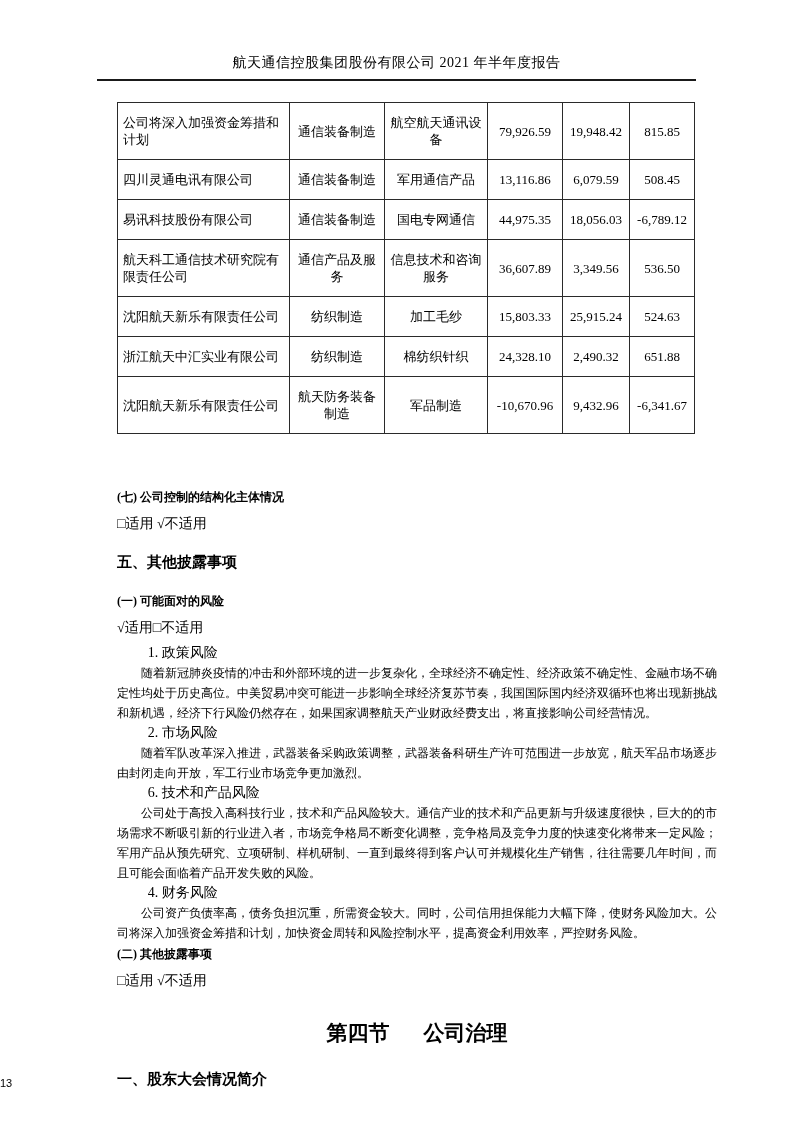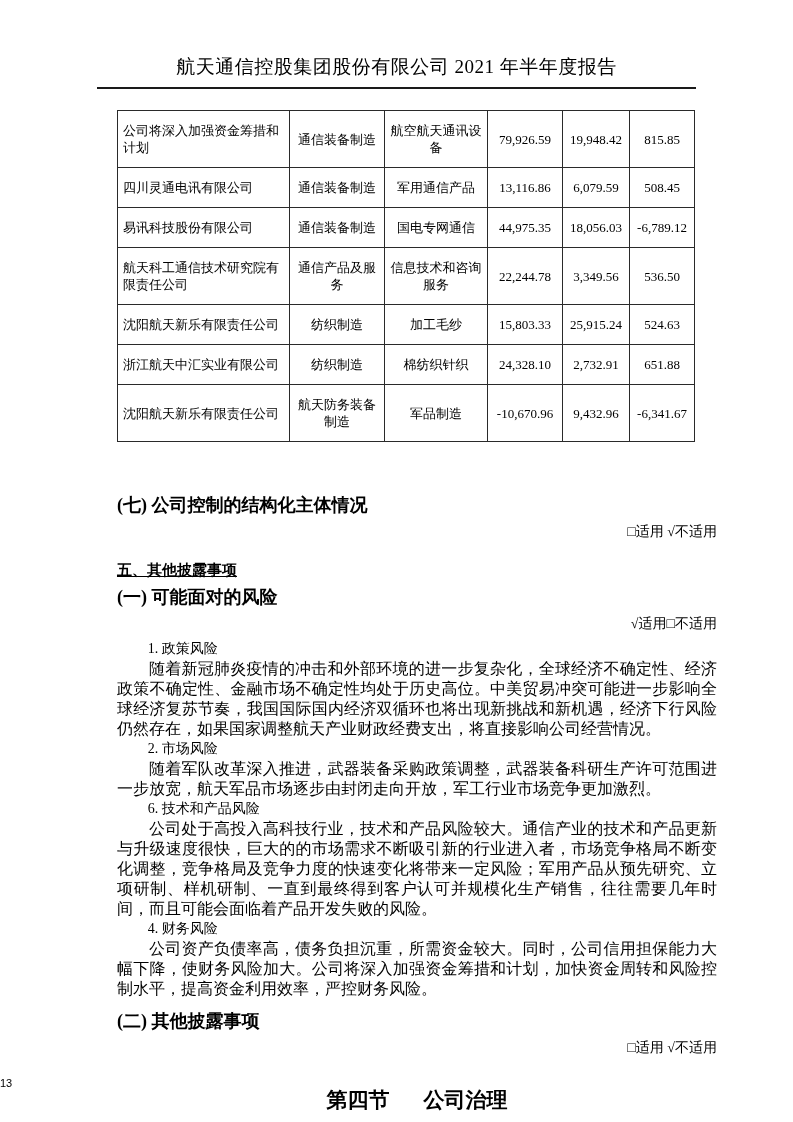--- a/index.html
+++ b/index.html
@@ -6,21 +6,21 @@
   body {
     width: 793px; height: 1122px;
     font-family: "Liberation Serif", serif;
     color: #000000;
     position: relative;
     overflow: hidden;
   }
   .page { position: relative; width: 793px; height: 1122px; }
 
   
-  .doc-header { padding-top: 54px; text-align: center; font-size: 19px; letter-spacing: 0.5px; }
+  .doc-header { padding-top: 54px; text-align: center; font-size: 14px; letter-spacing: 0.5px; }
   .header-rule {
     margin: 7px auto 0 auto;
     width: 599px;
     border: 0;
     border-top: 2px solid #1a1a1a;
     height: 0;
   }
 
   
   .content { margin-left: 117px; width: 600px; }
@@ -40,26 +40,26 @@
     text-align: center;
     line-height: 17px;
     word-break: break-all;
   }
   table.subsidiaries td.c-name { text-align: left; padding-left: 5px; }
   col.w1 { width: 172px; } col.w2 { width: 95px; } col.w3 { width: 103px; }
   col.w4 { width: 75px; }  col.w5 { width: 67px; } col.w6 { width: 65px; }
 
   
   .sec-gap-large { height: 52px; }
-  .h-bold { font-weight: bold; font-size: 18px; margin: 0; line-height: 22px; }
-  .h-big  { font-weight: bold; font-size: 15px;  margin: 16px 0 4px 0; line-height: 23px; text-decoration: underline; }
-  .applicability { font-size: 14px; margin: 5px 0 0 0; line-height: 22px; text-align: right; }
+  .h-bold { font-weight: bold; font-size: 12px; margin: 0; line-height: 22px; }
+  .h-big  { font-weight: bold; font-size: 15px;  margin: 16px 0 16px 0; line-height: 23px; }
+  .applicability { font-size: 14px; margin: 5px 0 0 0; line-height: 22px; }
   .risk-block { margin-top: 4px; }
   .risk-title { font-size: 14px; margin: 0; text-indent: 2.2em; line-height: 20px; }
-  .para { font-size: 16px; margin: 0; text-indent: 2em; line-height: 20px; text-align: justify; }
+  .para { font-size: 12px; margin: 0; text-indent: 2em; line-height: 20px; text-align: justify; }
 
   
   .chapter-title {
     text-align: center;
     font-weight: bold;
     font-size: 21px;
     margin: 26px 0 0 0;
     line-height: 30px;
   }
   .chapter-title .gap { display: inline-block; width: 34px; }
@@ -116,38 +116,38 @@
             <td>通信装备制造</td>
             <td>国电专网通信</td>
             <td>44,975.35</td>
             <td>18,056.03</td>
             <td>-6,789.12</td>
           </tr>
           <tr>
             <td class="c-name">航天科工通信技术研究院有限责任公司</td>
             <td>通信产品及服务</td>
             <td>信息技术和咨询服务</td>
-            <td>22,244.78</td>
+            <td>36,607.89</td>
             <td>3,349.56</td>
             <td>536.50</td>
           </tr>
           <tr>
             <td class="c-name">沈阳航天新乐有限责任公司</td>
             <td>纺织制造</td>
             <td>加工毛纱</td>
             <td>15,803.33</td>
             <td>25,915.24</td>
             <td>524.63</td>
           </tr>
           <tr>
             <td class="c-name">浙江航天中汇实业有限公司</td>
             <td>纺织制造</td>
             <td>棉纺织针织</td>
             <td>24,328.10</td>
-            <td>2,732.91</td>
+            <td>2,490.32</td>
             <td>651.88</td>
           </tr>
           <tr>
             <td class="c-name">沈阳航天新乐有限责任公司</td>
             <td>航天防务装备制造</td>
             <td>军品制造</td>
             <td>-10,670.96</td>
             <td>9,432.96</td>
             <td>-6,341.67</td>
           </tr>
@@ -167,21 +167,21 @@
         <p class="risk-title">1. 政策风险</p>
         <p class="para">随着新冠肺炎疫情的冲击和外部环境的进一步复杂化，全球经济不确定性、经济政策不确定性、金融市场不确定性均处于历史高位。中美贸易冲突可能进一步影响全球经济复苏节奏，我国国际国内经济双循环也将出现新挑战和新机遇，经济下行风险仍然存在，如果国家调整航天产业财政经费支出，将直接影响公司经营情况。</p>
         <p class="risk-title">2. 市场风险</p>
         <p class="para">随着军队改革深入推进，武器装备采购政策调整，武器装备科研生产许可范围进一步放宽，航天军品市场逐步由封闭走向开放，军工行业市场竞争更加激烈。</p>
         <p class="risk-title">6. 技术和产品风险</p>
         <p class="para">公司处于高投入高科技行业，技术和产品风险较大。通信产业的技术和产品更新与升级速度很快，巨大的的市场需求不断吸引新的行业进入者，市场竞争格局不断变化调整，竞争格局及竞争力度的快速变化将带来一定风险；军用产品从预先研究、立项研制、样机研制、一直到最终得到客户认可并规模化生产销售，往往需要几年时间，而且可能会面临着产品开发失败的风险。</p>
         <p class="risk-title">4. 财务风险</p>
         <p class="para">公司资产负债率高，债务负担沉重，所需资金较大。同时，公司信用担保能力大幅下降，使财务风险加大。公司将深入加强资金筹措和计划，加快资金周转和风险控制水平，提高资金利用效率，严控财务风险。</p>
       </div>
 
-    <p class="h-bold" style="margin-top:11px;">(二) 其他披露事项</p>
+    <p class="h-bold" style="margin-top:0;">(二) 其他披露事项</p>
     <p class="applicability">□适用 √不适用</p>
 
     <p class="chapter-title"><span>第四节</span><span class="gap"></span><span>公司治理</span></p>
 
     <p class="meetings-heading">一、股东大会情况简介</p>
 
   </div>
 
   <div class="page-number">13</div>
 

